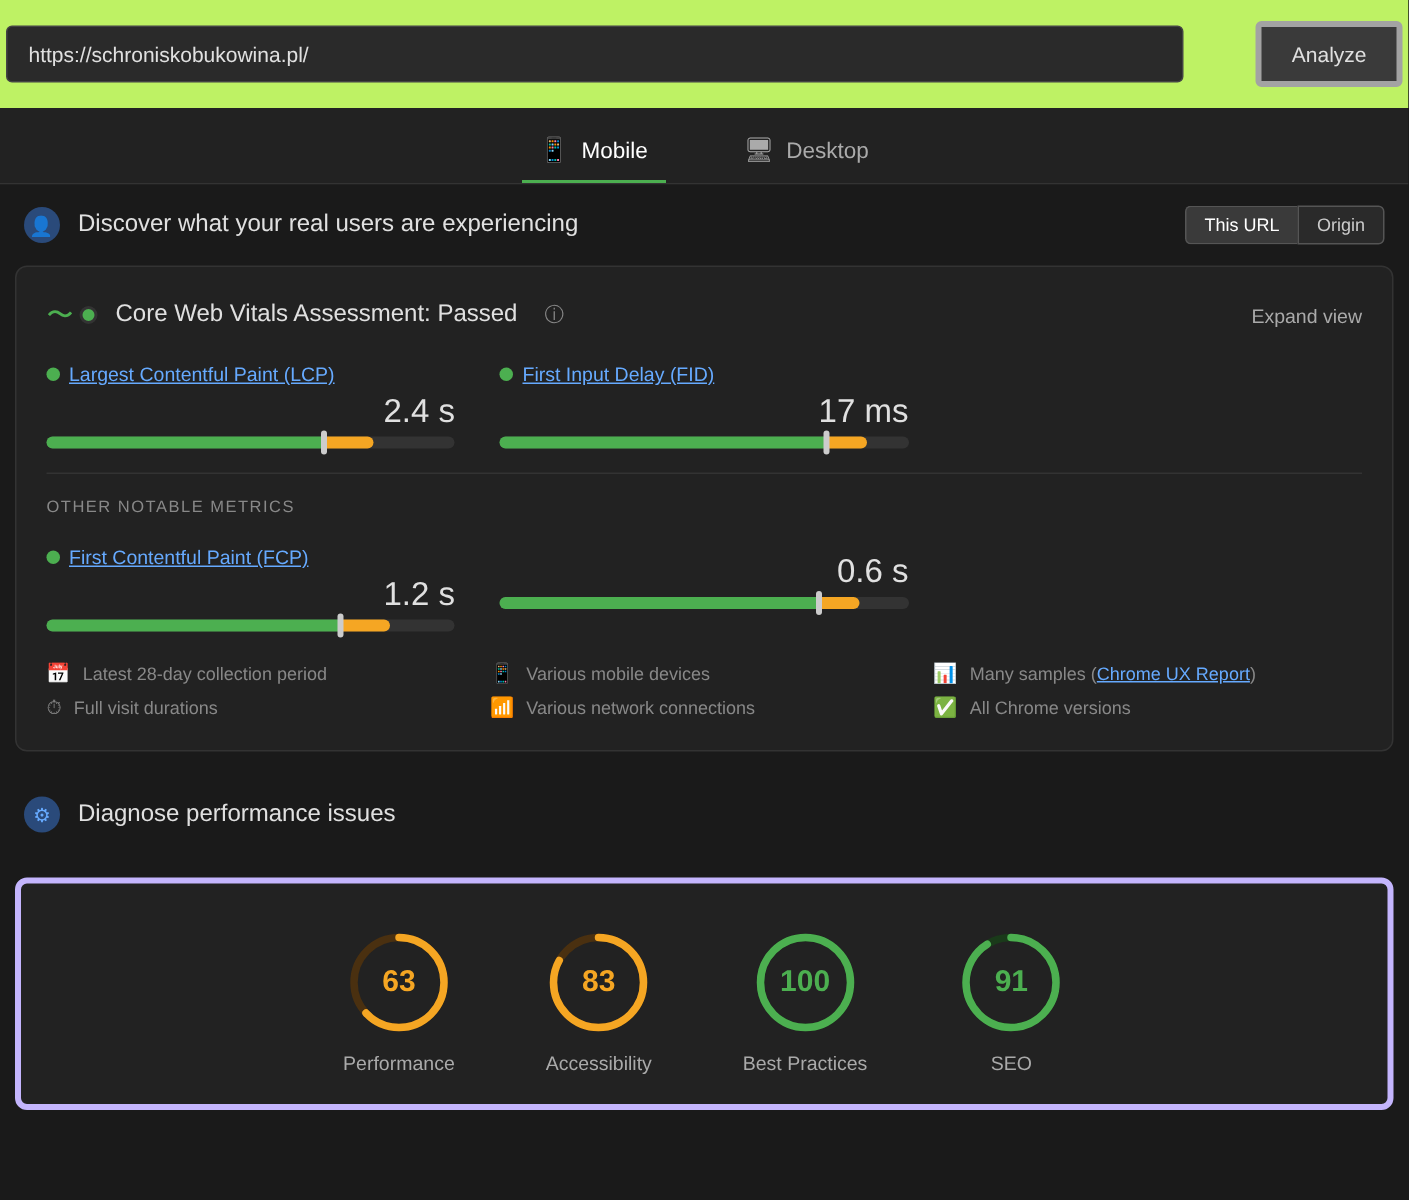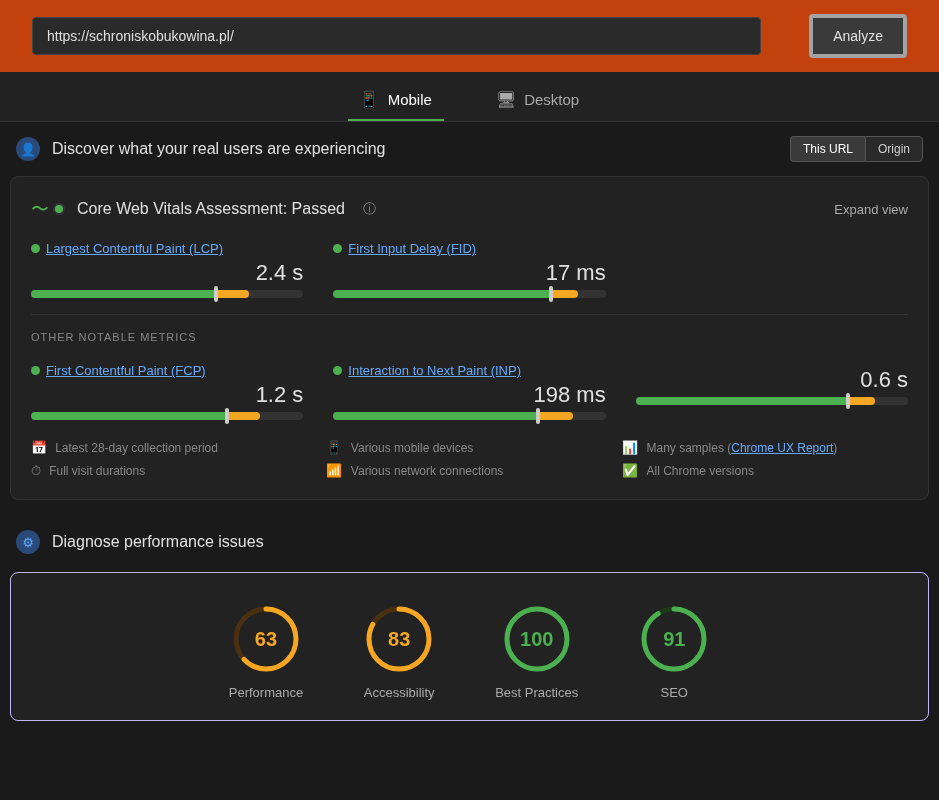--- a/index.html
+++ b/index.html
@@ -6,22 +6,22 @@
     body {
       background: #1a1a1a;
       font-family: 'Segoe UI', Arial, sans-serif;
       color: #e0e0e0;
       width: 939px;
       min-height: 800px;
     }
 
     
     .top-bar {
-      background: #c2410c;
-      padding: 14px 32px;
+      background: #bef264;
+      padding: 14px 4px;
       display: flex;
       align-items: center;
       gap: 12px;
     }
     .url-input {
       flex: 1;
       background: #2a2a2a;
       border: 1px solid #444;
       border-radius: 4px;
       color: #e0e0e0;
@@ -267,23 +267,23 @@
     }
 
     
     .diagnose-section {
       margin-top: 0;
     }
 
     
     .scores-card {
       background: #222;
-      border: 1px solid #c4b5fd;
+      border: 4px solid #c4b5fd;
       border-radius: 8px;
-      margin: 4px 10px;
+      margin: 16px 10px;
       padding: 30px 20px 20px;
     }
     .scores-grid {
       display: flex;
       justify-content: center;
       gap: 60px;
     }
     .score-item {
       display: flex;
       flex-direction: column;
@@ -399,32 +399,20 @@
         First Contentful Paint (FCP)
       </div>
       <div class="metric-value">1.2 s</div>
       <div class="progress-bar-container">
         <div class="progress-bar-green" style="width: 72%;"></div>
         <div class="progress-bar-orange" style="left: 72%; width: 12%;"></div>
         <div class="progress-marker" style="left: 72%;"></div>
       </div>
     </div>
       <div class="metric-item">
-      <div class="metric-label">
-        <span class="metric-dot"></span>
-        Interaction to Next Paint (INP)
-      </div>
-      <div class="metric-value">198 ms</div>
-      <div class="progress-bar-container">
-        <div class="progress-bar-green" style="width: 75%;"></div>
-        <div class="progress-bar-orange" style="left: 75%; width: 13%;"></div>
-        <div class="progress-marker" style="left: 75%;"></div>
-      </div>
-    </div>
-      <div class="metric-item">
       <div class="metric-value">0.6 s</div>
       <div class="progress-bar-container">
         <div class="progress-bar-green" style="width: 78%;"></div>
         <div class="progress-bar-orange" style="left: 78%; width: 10%;"></div>
         <div class="progress-marker" style="left: 78%;"></div>
       </div>
     </div>
     </div>
 
   <div class="footer-info" id="footer-info">

